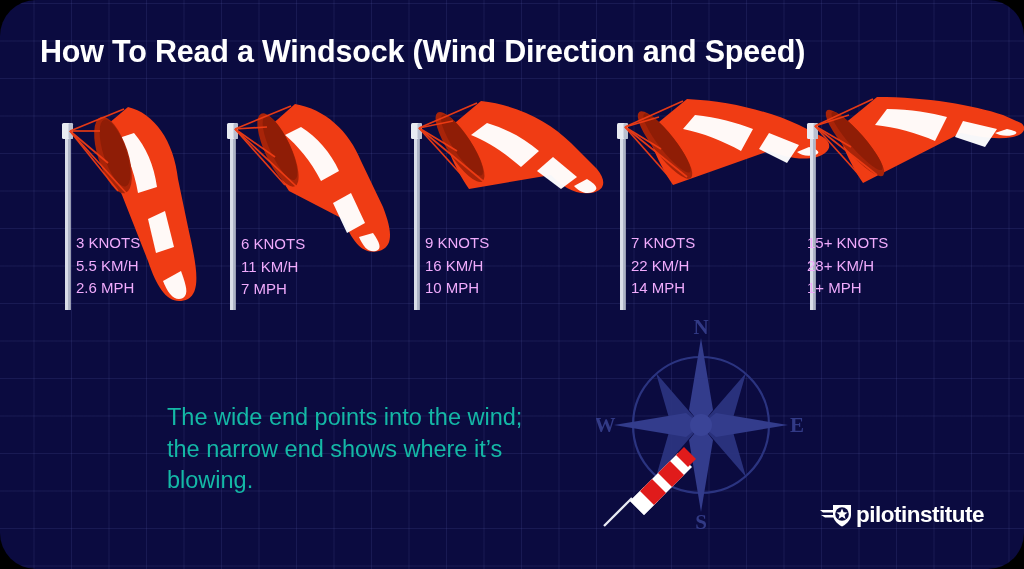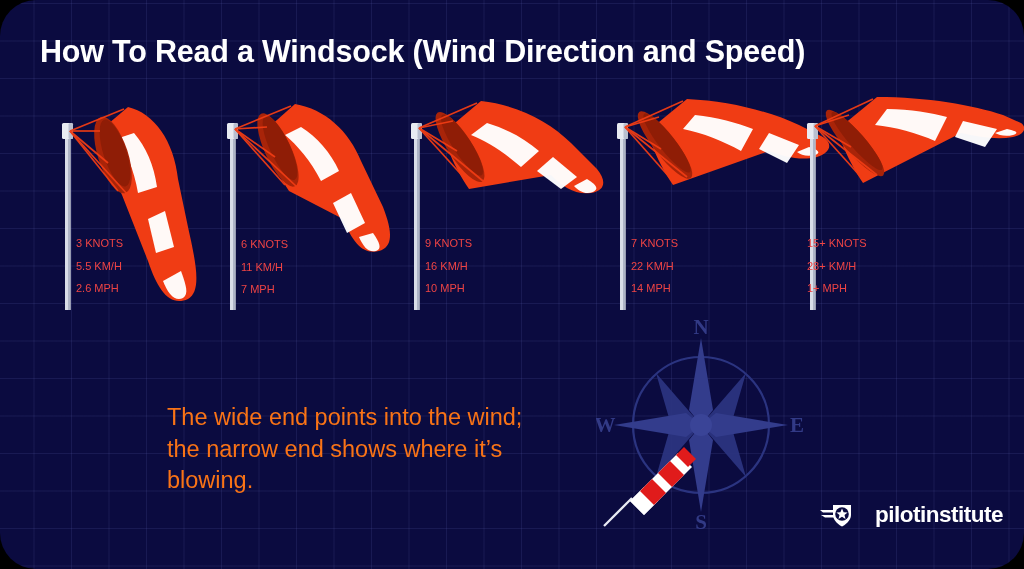--- a/index.html
+++ b/index.html
@@ -21,33 +21,33 @@
   }
   #title{
     position:absolute;left:40px;top:34px;
     font-size:30.5px;font-weight:bold;color:#ffffff;
     letter-spacing:-0.2px;white-space:nowrap;
   }
   .windsock-group{position:absolute;top:95px;}
   .sock-svg{position:absolute;left:0;top:0;overflow:visible;}
   .label{
     position:absolute;
-    color:#ef4444;font-size:11px;line-height:22.6px;
+    color:#f0abfc;font-size:15px;line-height:22.6px;
     white-space:nowrap;
   }
   .label .ln{display:block;}
   #desc{
     position:absolute;left:167px;top:402px;
-    color:#f97316;font-size:23.5px;line-height:31.5px;
+    color:#14b8a6;font-size:23.5px;line-height:31.5px;
     width:360px;
   }
   #compass{position:absolute;left:596px;top:318px;}
   #logo{
     position:absolute;left:820px;top:502px;
-    display:flex;align-items:center;gap:21px;
+    display:flex;align-items:center;gap:2px;
   }
   #logo-text{
     color:#ffffff;font-size:22.5px;font-weight:bold;letter-spacing:-0.5px;
   }
 </style>
 </head>
 <body>
 
 <div id="canvas">
 

